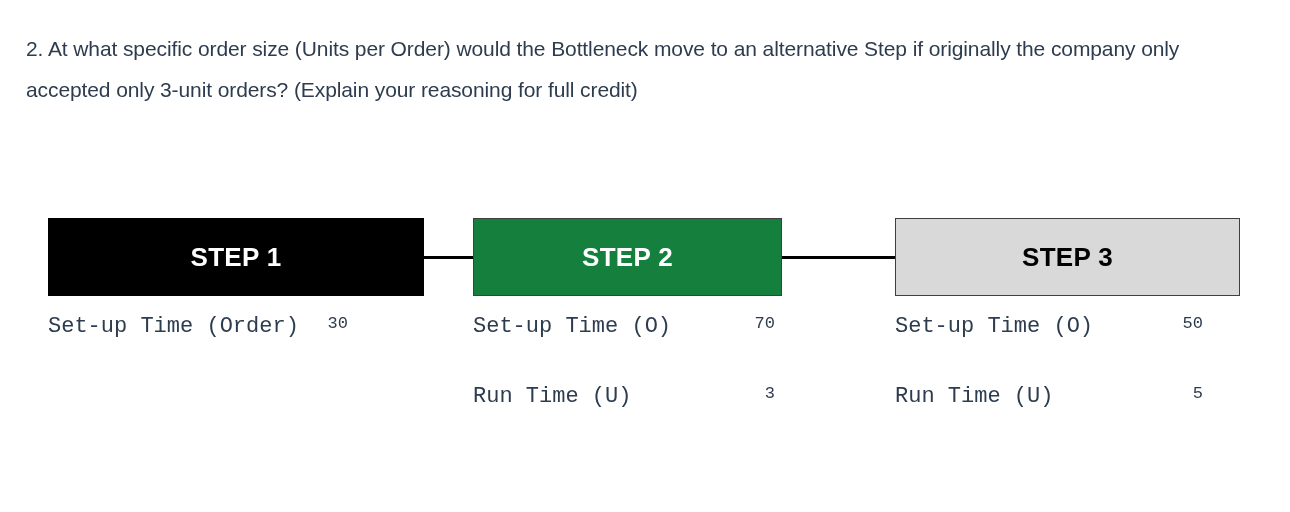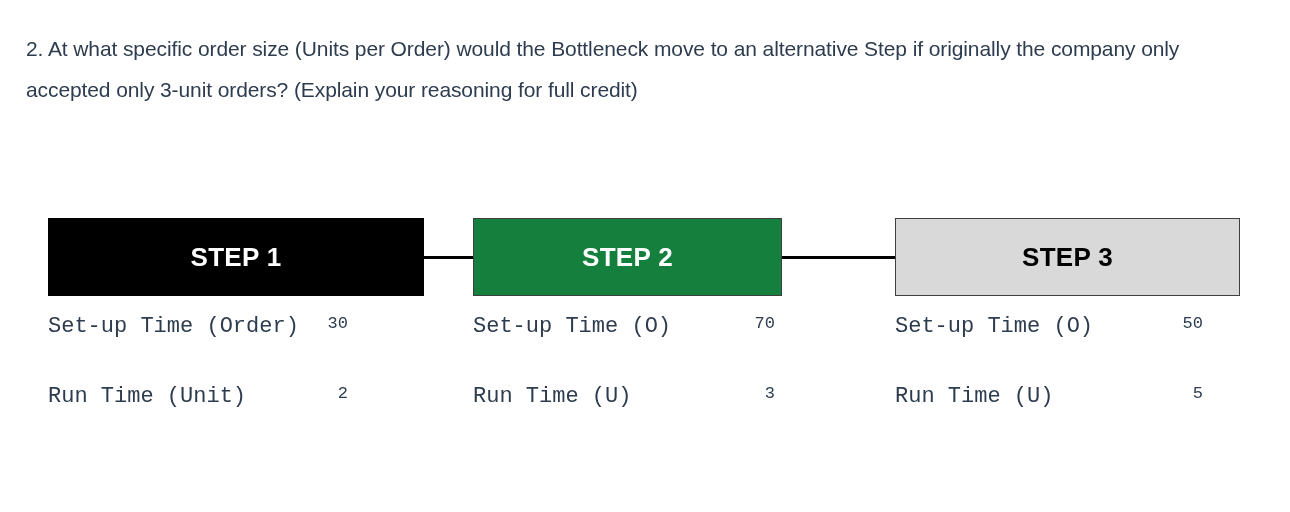--- a/index.html
+++ b/index.html
@@ -128,24 +128,20 @@
 
   <div class="step" style="left:48px; width:313px;">
     <div class="step-box box-dark" style="width:376px;">
       <span class="step-title">STEP 1</span>
     </div>
     <div class="metrics" style="width:300px;">
       <div class="metric-row">
         <span class="metric-label">Set-up Time (Order)</span>
         <span class="metric-value">30</span>
       </div>
-      <div class="metric-row">
-        <span class="metric-label">Run Time (Unit)</span>
-        <span class="metric-value">2</span>
-      </div>
     </div>
   </div>
 
   <div class="step" style="left:473px; width:309px;">
     <div class="step-box box-mid" style="width:309px;">
       <span class="step-title">STEP 2</span>
     </div>
     <div class="metrics" style="width:302px;">
       <div class="metric-row">
         <span class="metric-label">Set-up Time (O)</span>

